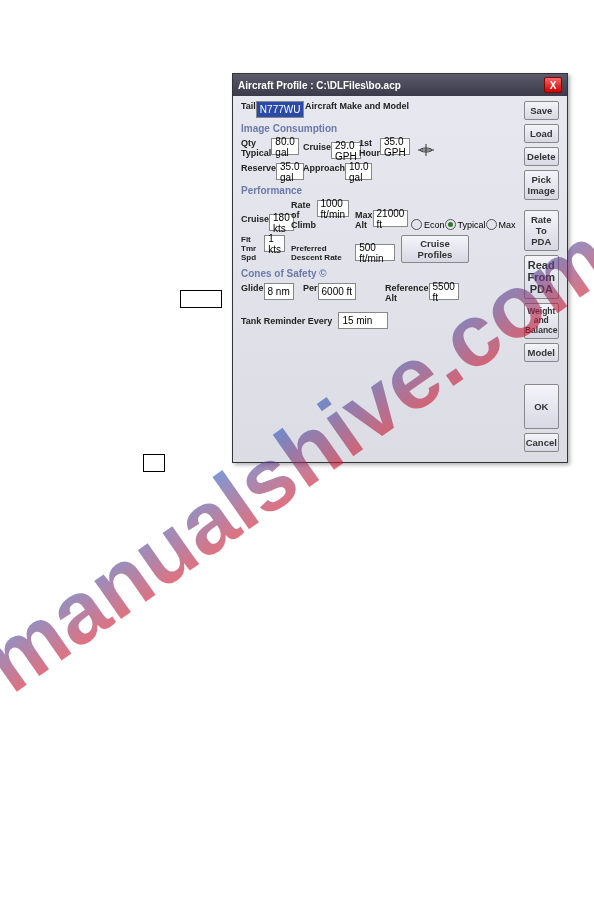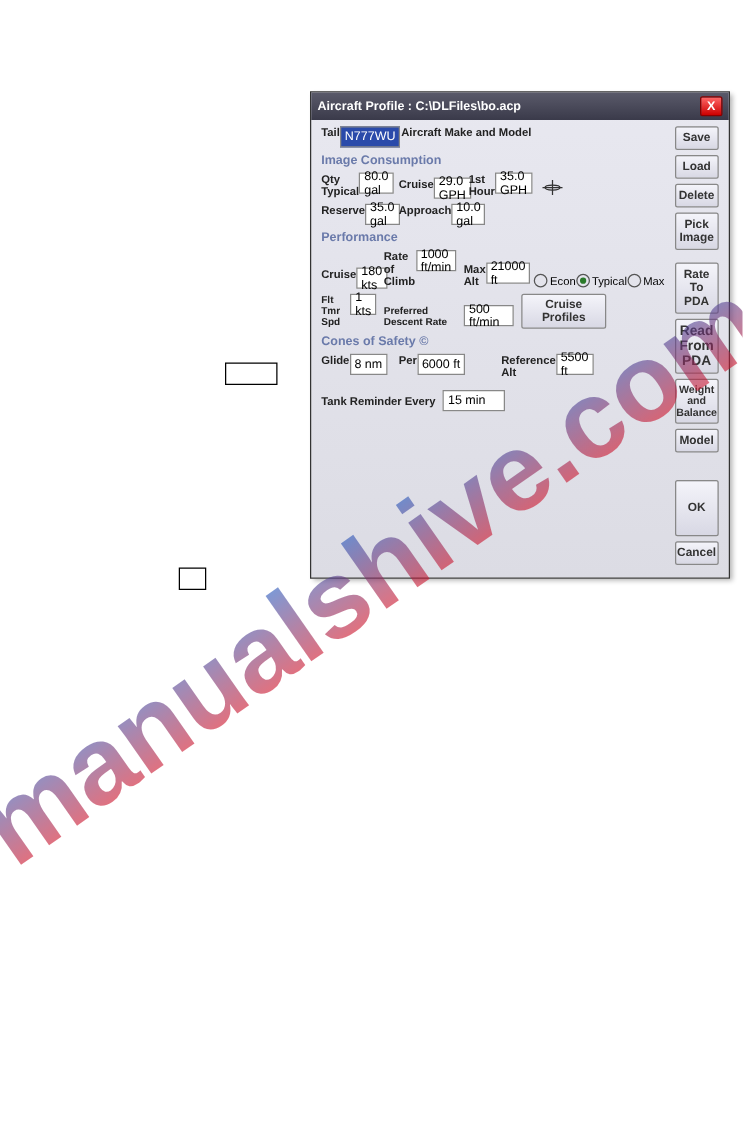--- a/index.html
+++ b/index.html
@@ -1,17 +1,17 @@
 <!DOCTYPE html>
 <html><head>
 <meta charset="utf-8">
 <style>
 body { margin: 0; width: 594px; height: 918px; background: #fff; font-family: Arial, sans-serif; position: relative; overflow: hidden; }
 .watermark { position: absolute; left: 50%; top: 50%; transform: translate(-50%, -50%) rotate(-35deg); font-size: 88px; font-weight: bold; background: linear-gradient(180deg, #0066dd 0%, #ff0000 100%); -webkit-background-clip: text; background-clip: text; color: transparent; opacity: 0.6; white-space: nowrap; pointer-events: none; z-index: 5; }
-.dialog { position: absolute; left: 248px; top: 73px; width: 334px; background: linear-gradient(#e8e8f0, #dcdce4); border: 1px solid #333; box-shadow: 2px 2px 4px rgba(0,0,0,0.3); z-index: 2; font-size: 9px; }
+.dialog { position: absolute; left: 232px; top: 73px; width: 334px; background: linear-gradient(#e8e8f0, #dcdce4); border: 1px solid #333; box-shadow: 2px 2px 4px rgba(0,0,0,0.3); z-index: 2; font-size: 9px; }
 .titlebar { background: linear-gradient(#5a5a6a, #3a3a4a); color: #fff; padding: 3px 5px; font-size: 10px; font-weight: bold; display: flex; justify-content: space-between; align-items: center; }
 .closebtn { background: linear-gradient(#ff6666, #cc0000); color: #fff; width: 16px; height: 14px; display: flex; align-items: center; justify-content: center; font-size: 10px; font-weight: bold; border: 1px solid #880000; border-radius: 2px; cursor: pointer; }
 .content { padding: 5px 8px 10px 8px; display: flex; gap: 8px; }
 .leftcol { flex: 1; }
 .rightcol { width: 72px; display: flex; flex-direction: column; gap: 4px; }
 .lbl { font-weight: bold; font-size: 9px; color: #222; margin-bottom: 1px; display: block; }
 .grouplbl { font-weight: bold; font-size: 10px; color: #6a7aaa; margin: 5px 0 4px 0; }
 .inp { background: #fff; border: 1px solid #888; padding: 1px 3px; font-size: 10px; height: 13px; display: flex; align-items: center; }
 .inp.sel { background: #2a4aaa; color: #fff; }
 .row { display: flex; gap: 6px; margin-bottom: 4px; }

